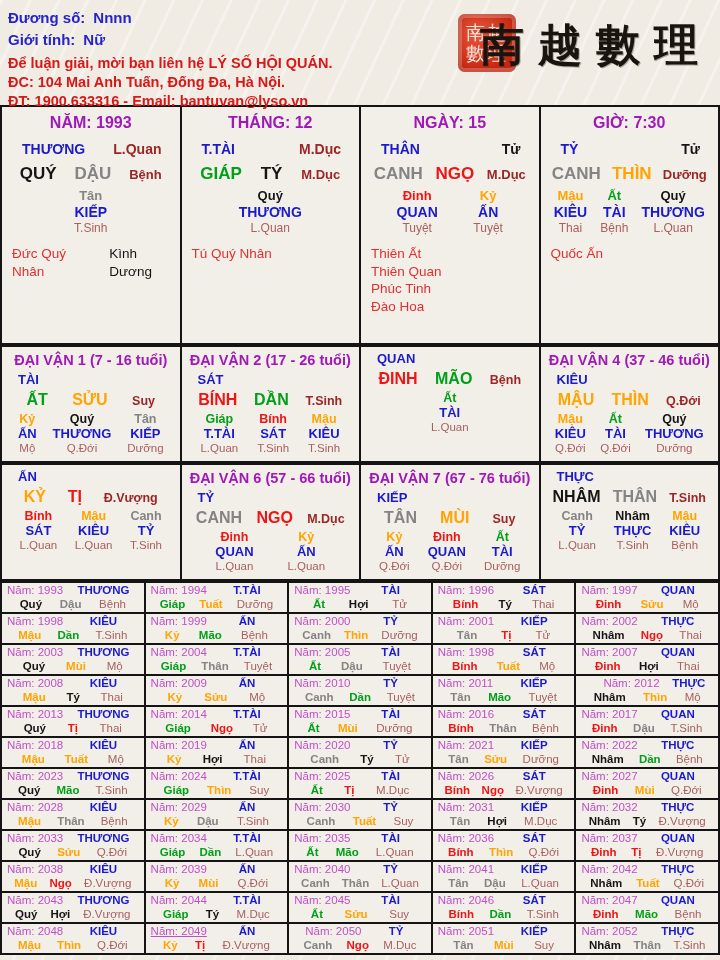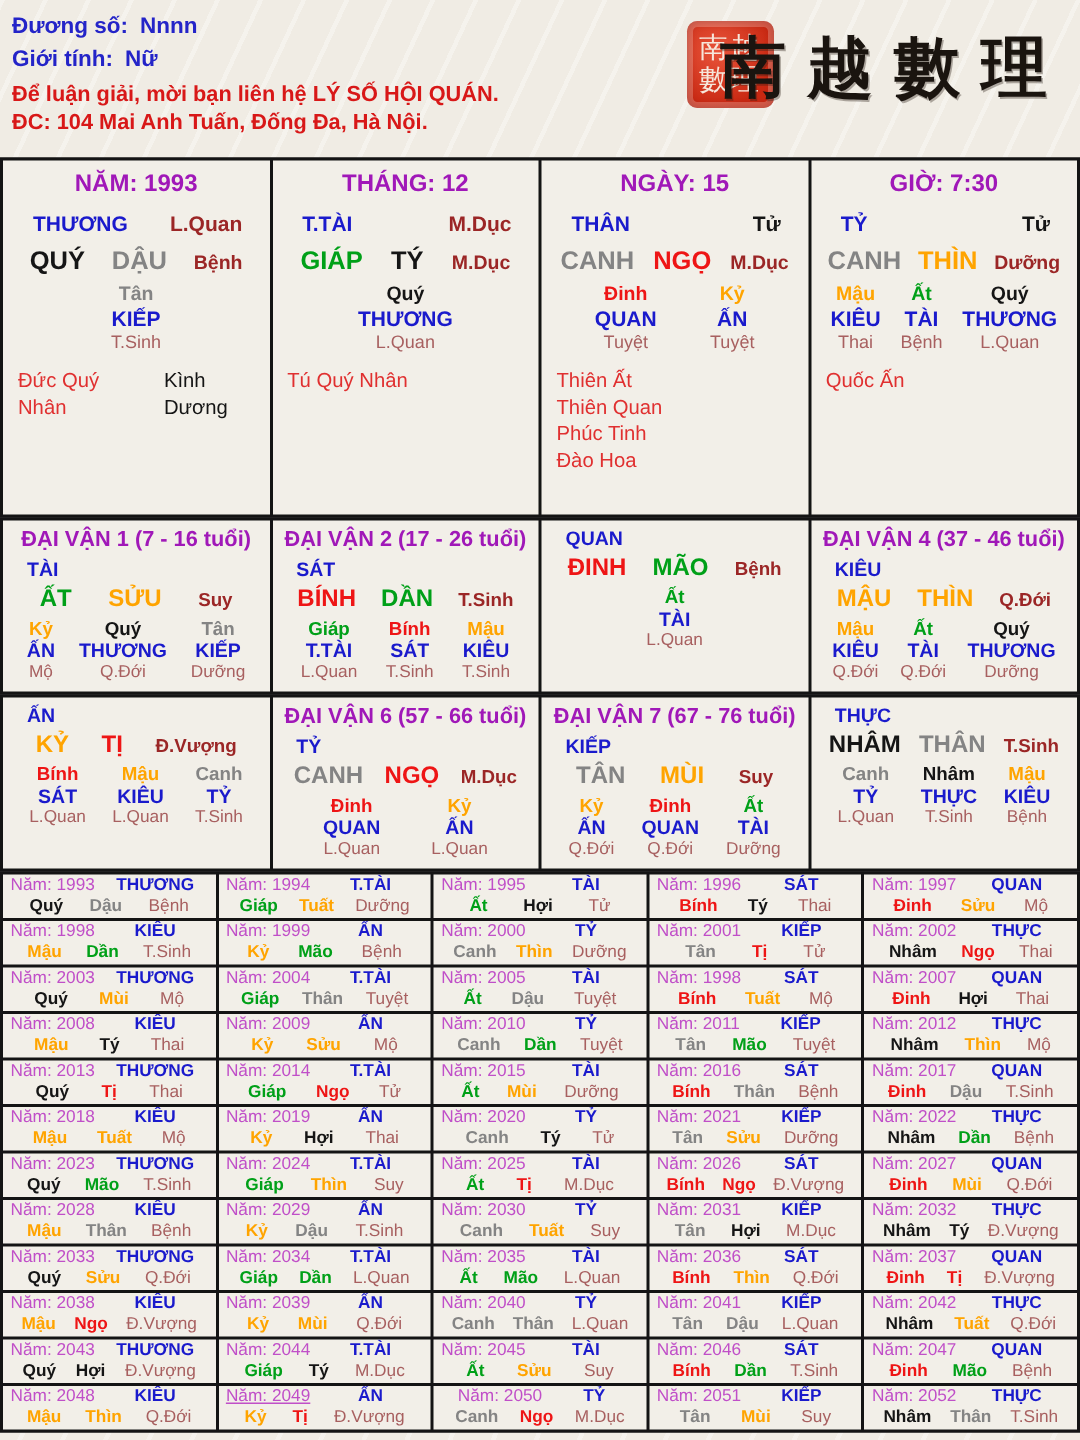--- a/index.html
+++ b/index.html
@@ -71,20 +71,21 @@
   <div class="header">
     <div class="info">
       <div class="field" style="color: rgb(36, 36, 200);">
         <span class="lbl">Đương số:</span><span>Nnnn</span>
       </div>
       <div class="field" style="color: rgb(36, 36, 200);">
         <span class="lbl">Giới tính:</span><span>Nữ</span>
       </div>
       <div class="contact first" style="color: rgb(216, 24, 24);">Để luận giải, mời bạn liên hệ LÝ SỐ HỘI QUÁN.</div>
       <div class="contact" style="color: rgb(216, 24, 24);">ĐC: 104 Mai Anh Tuấn, Đống Đa, Hà Nội.</div>
+      <div class="contact" style="color: rgb(216, 24, 24);">ĐT: 1900.633316 - Email: bantuvan@lyso.vn</div>
     </div>
     <div class="logo">
       <div class="seal">
         <span class="seal-chars">南越數理</span>
       </div>
       <div class="calligraphy">南越數理</div>
     </div>
   </div>
 
   <div id="pillar-grid" class="grid g4">
@@ -609,21 +610,21 @@
           <span class="yr-god" style="color: rgb(26, 26, 204);">KIẾP</span>
         </div>
         <div class="yr-l2">
           <span style="color: rgb(132, 132, 132);">Tân</span>
           <span style="color: rgb(0, 160, 24);">Mão</span>
           <span class="yr-stage" style="color: rgb(168, 96, 96);">Tuyệt</span>
         </div>
       </div>
       <div class="cell year-cell">
         <div class="yr-l1">
-          <span class="yr-label" style="color: rgb(192, 79, 200);">Năm: 2012</span>
+          <span class="yr-label" style="color: rgb(192, 79, 200); margin-left: 22px;">Năm: 2012</span>
           <span class="yr-god" style="color: rgb(26, 26, 204);">THỰC</span>
         </div>
         <div class="yr-l2">
           <span style="color: rgb(21, 21, 21);">Nhâm</span>
           <span style="color: rgb(255, 164, 0);">Thìn</span>
           <span class="yr-stage" style="color: rgb(168, 96, 96);">Mộ</span>
         </div>
       </div>
       <div class="cell year-cell">
         <div class="yr-l1">

